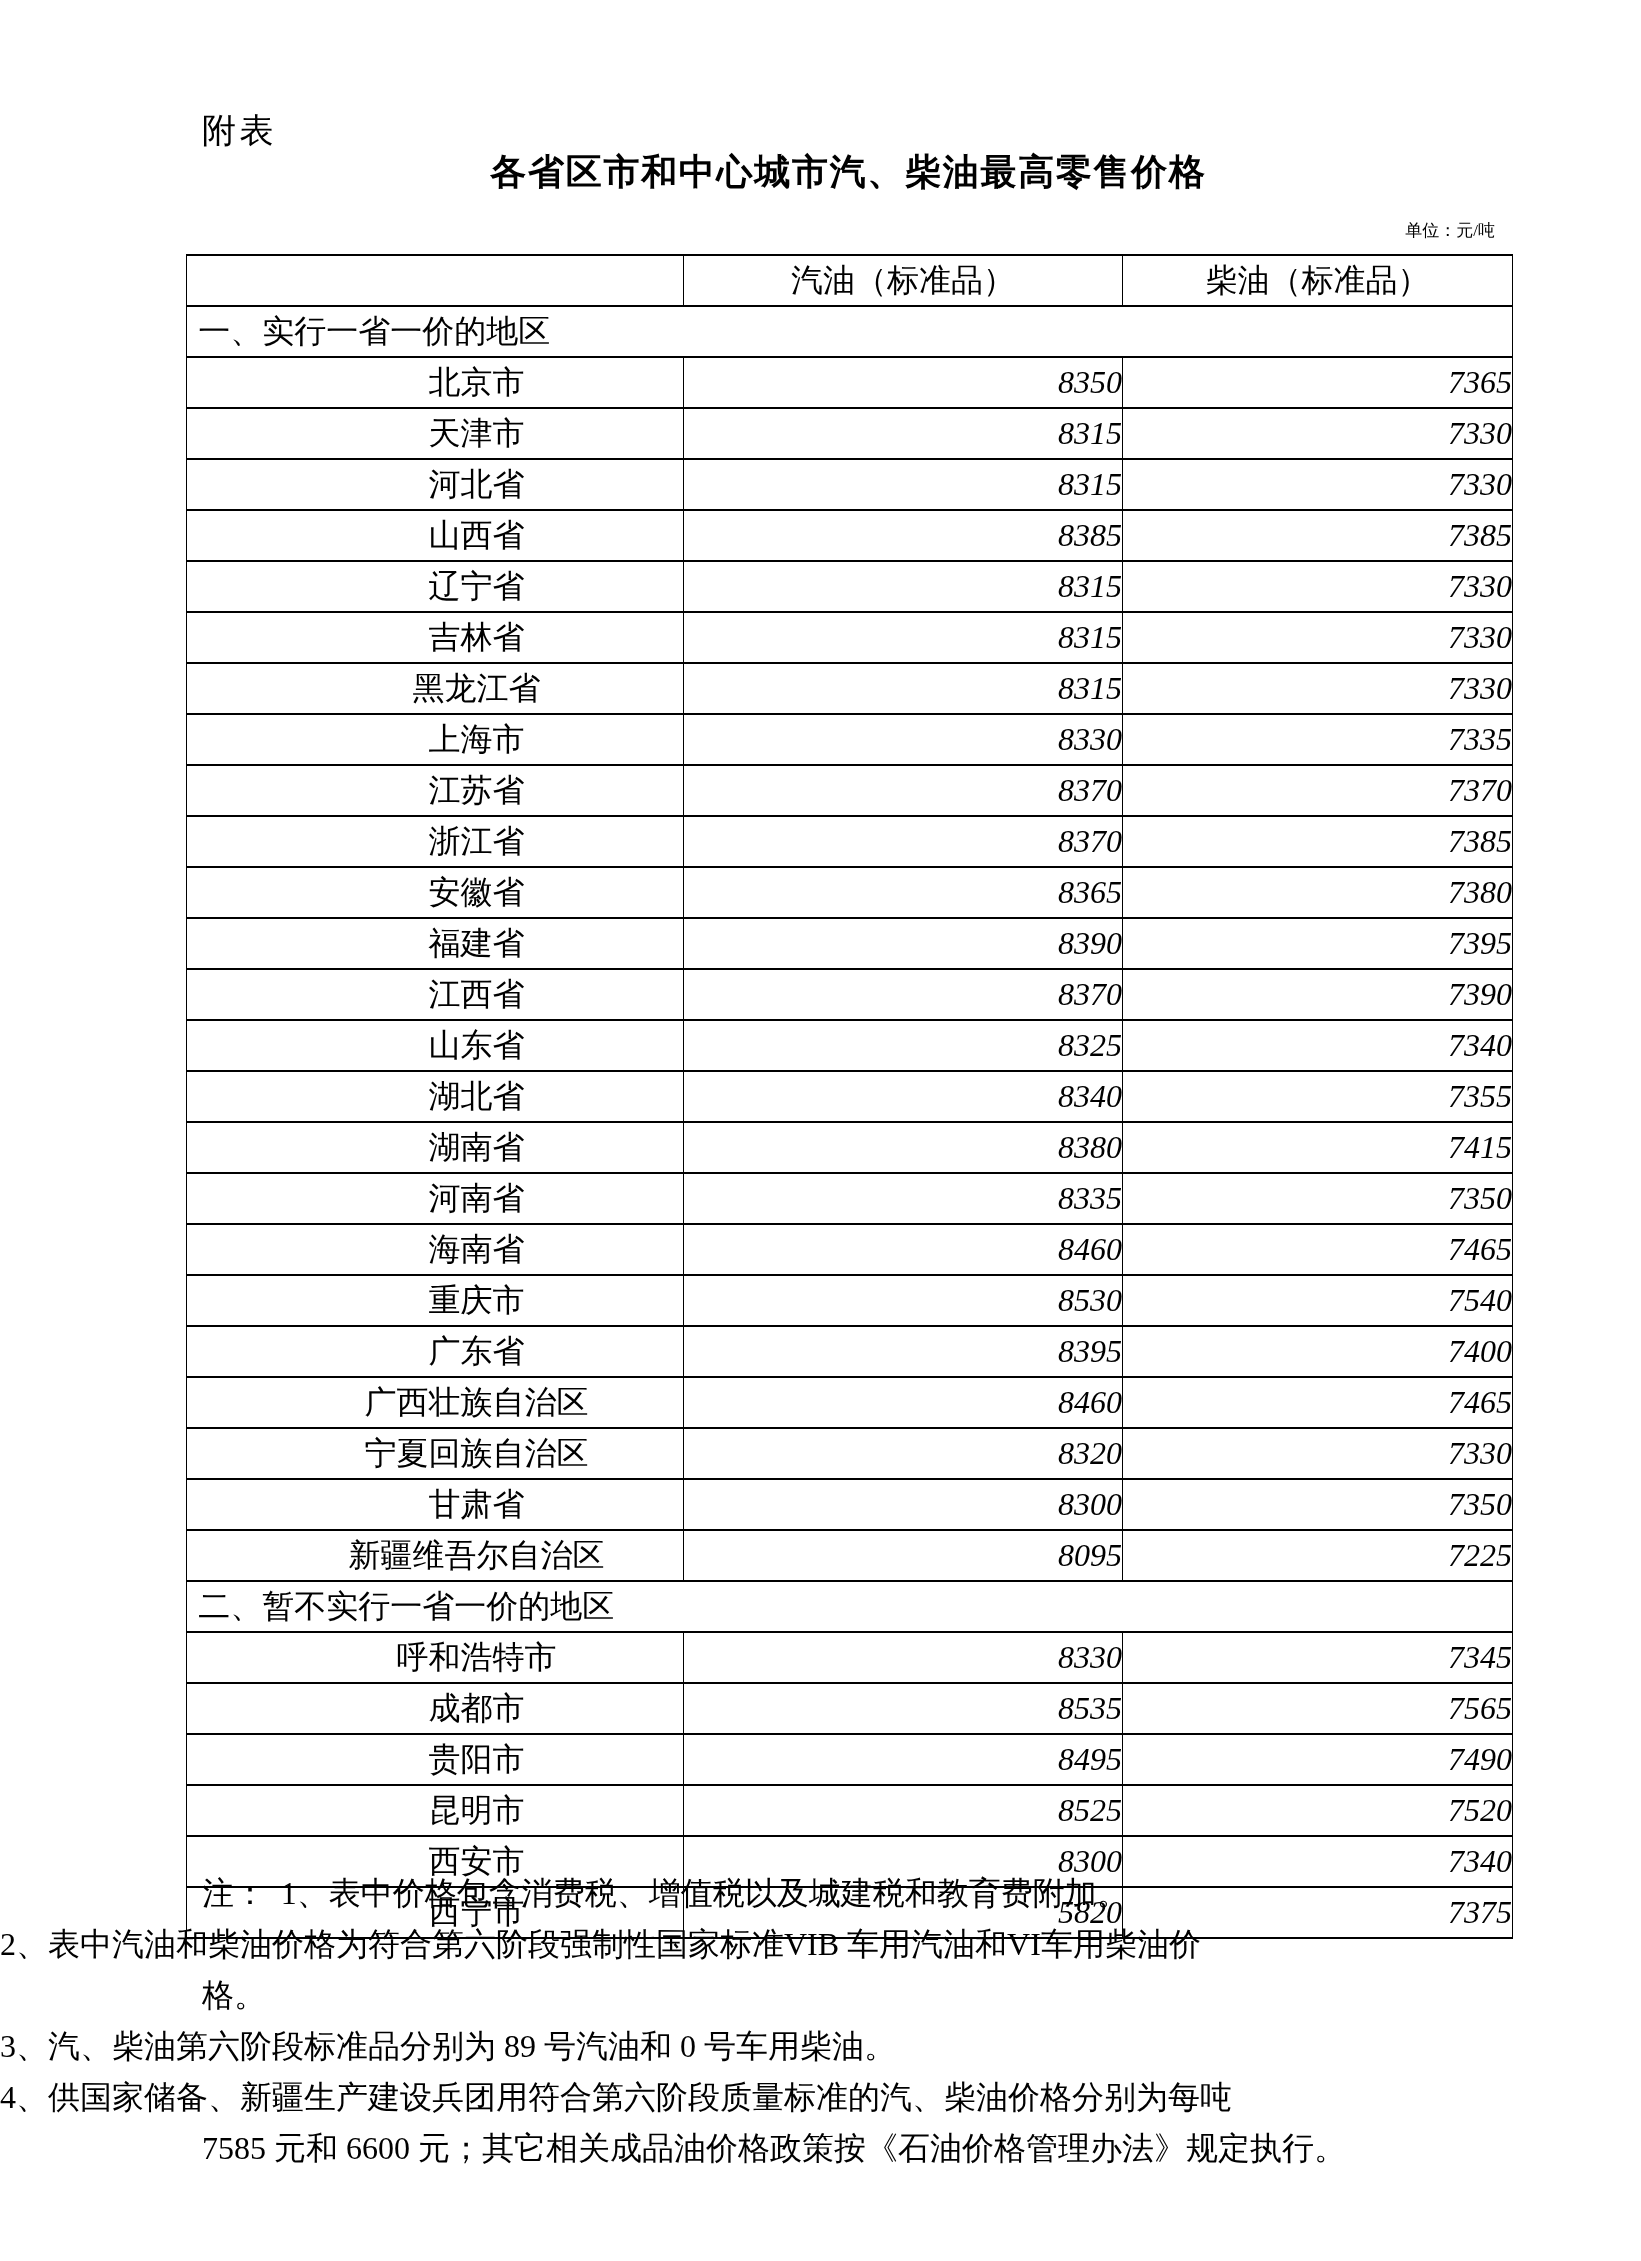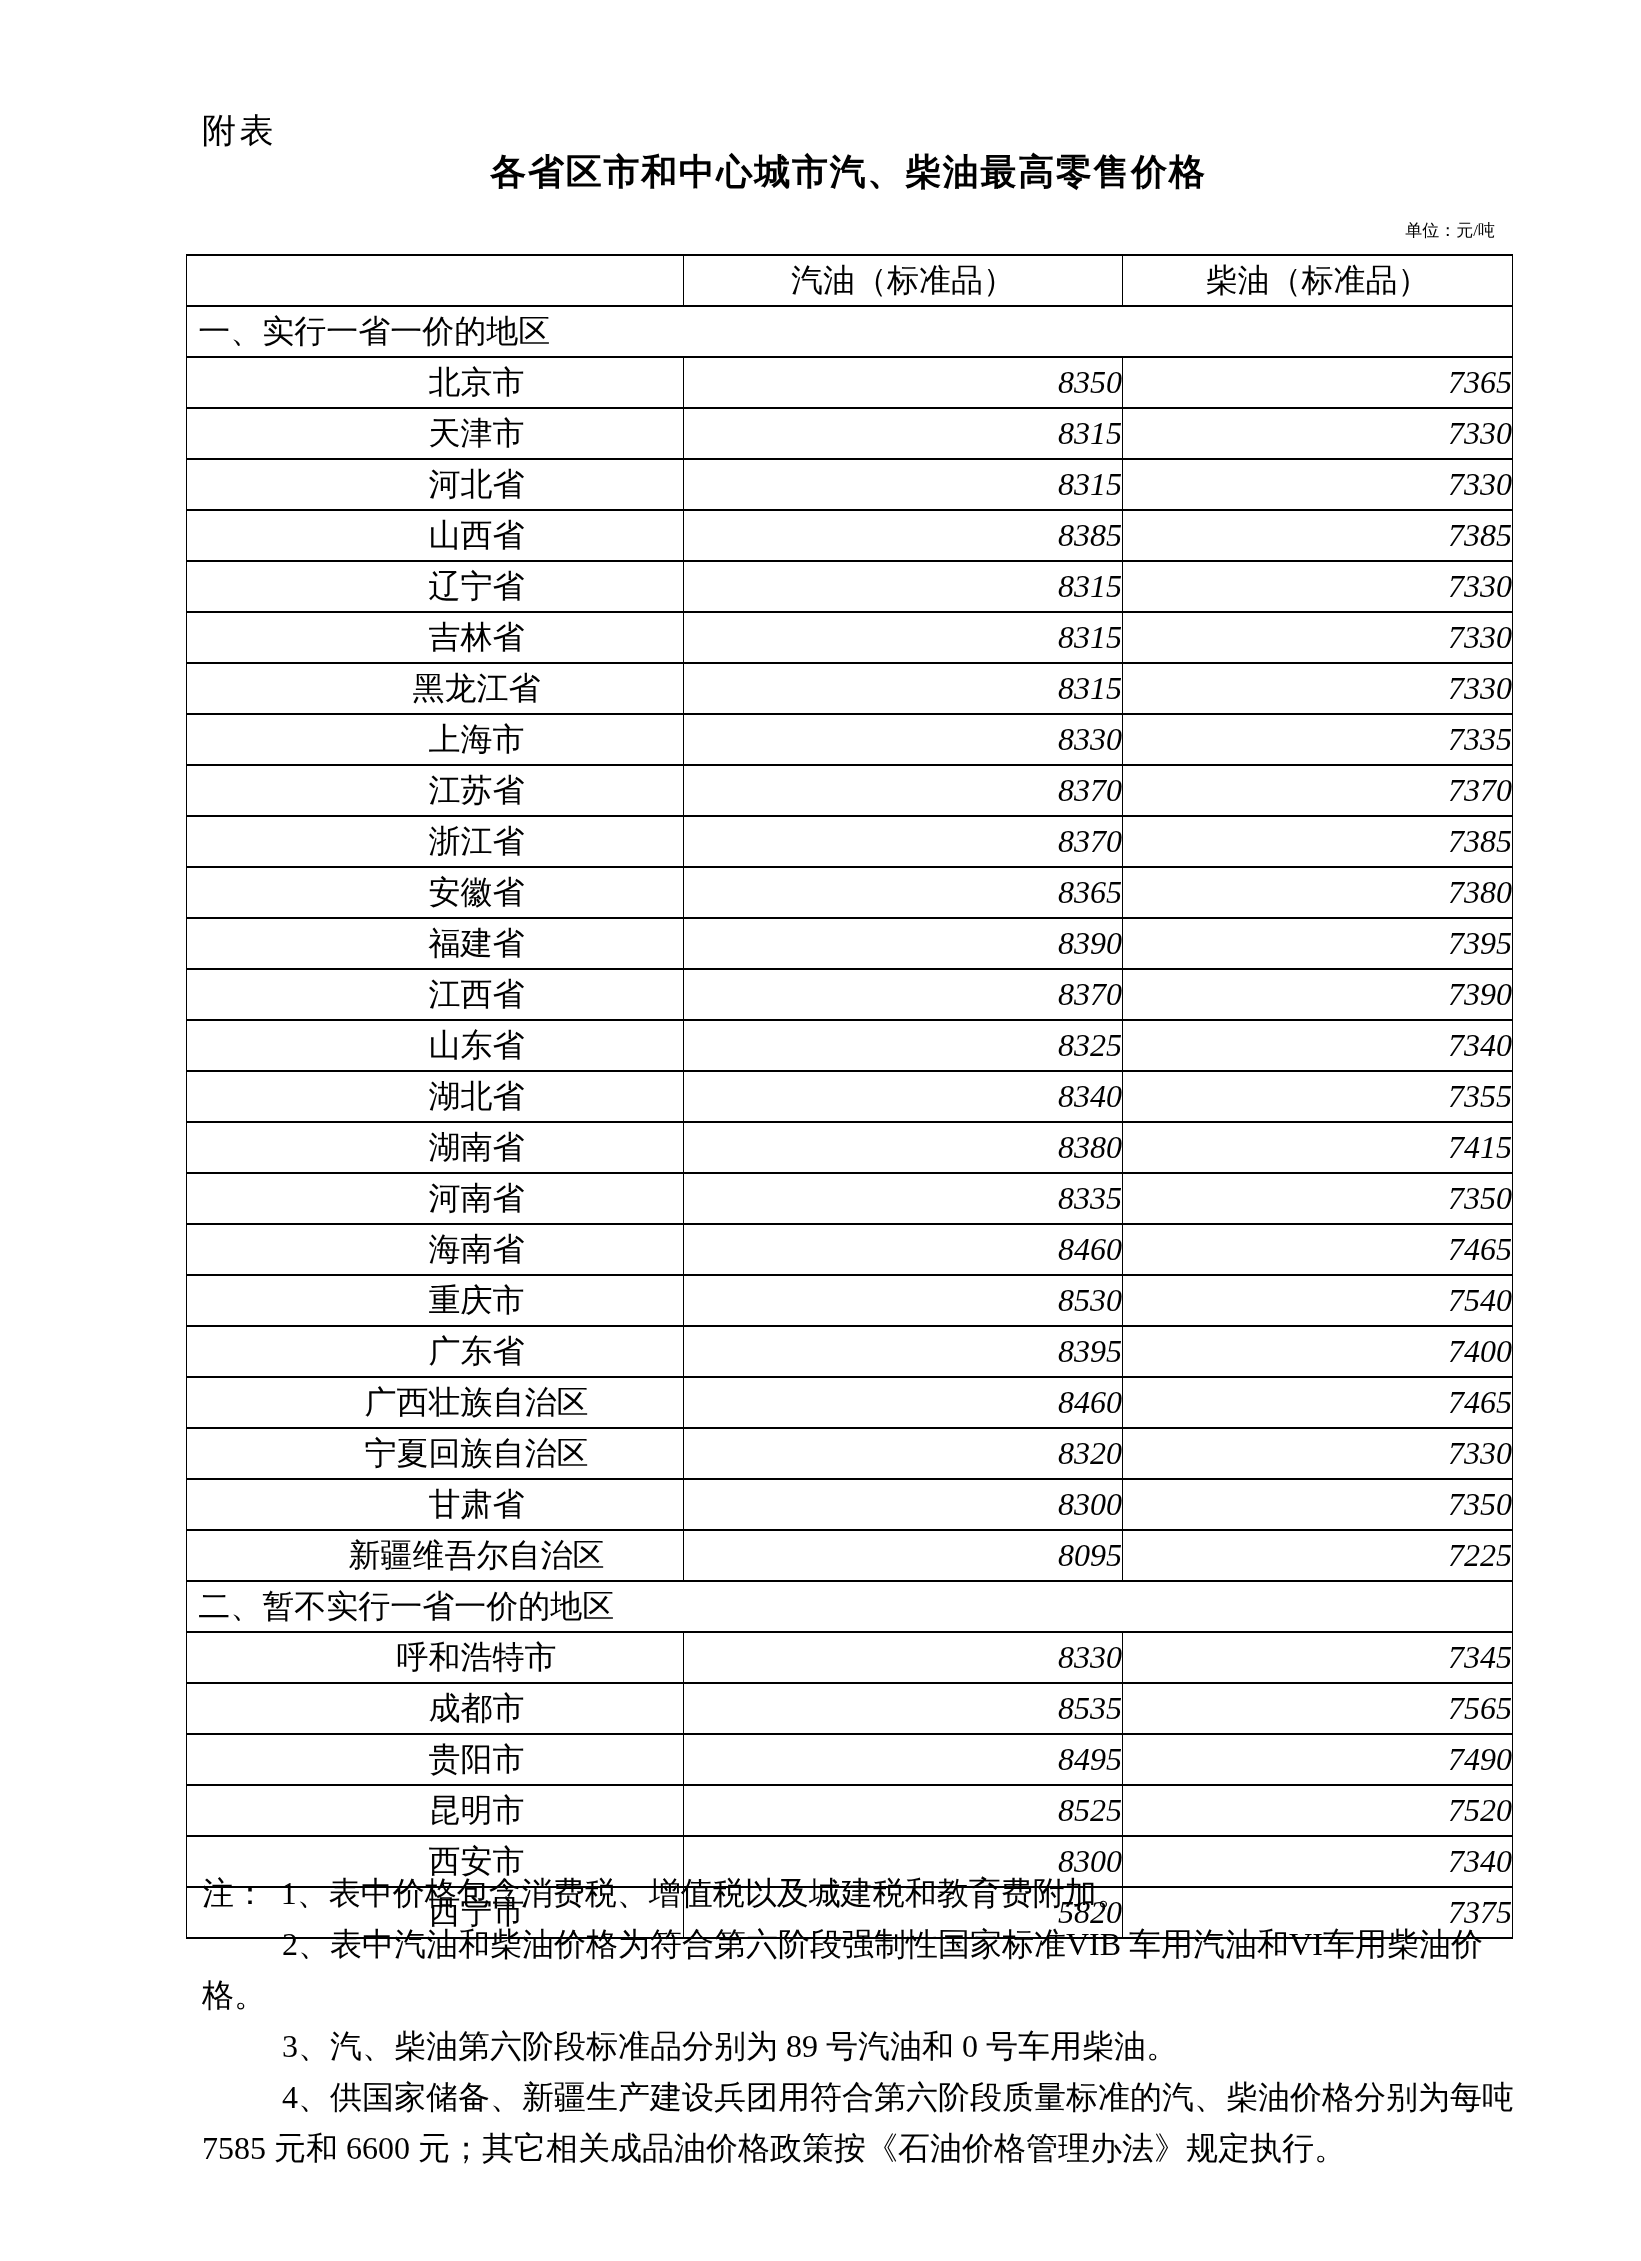--- a/index.html
+++ b/index.html
@@ -82,21 +82,21 @@
     left: 0;
     top: 1868px;
     width: 1641px;
     font-size: 32px;
   }
   .note-line {
     line-height: 51px;
     white-space: nowrap;
   }
   .note-line.indent-margin { padding-left: 202px; }
-  .note-line.indent-item   { padding-left: 282px; }
+  .note-line.indent-item   { }
   .note-first-item { margin-left: 14.7px; }
 </style>
 </head>
 <body>
 
 <div class="page">
 
   <div class="doc-label">附表</div>
 
   <div class="doc-title">各省区市和中心城市汽、柴油最高零售价格</div>

